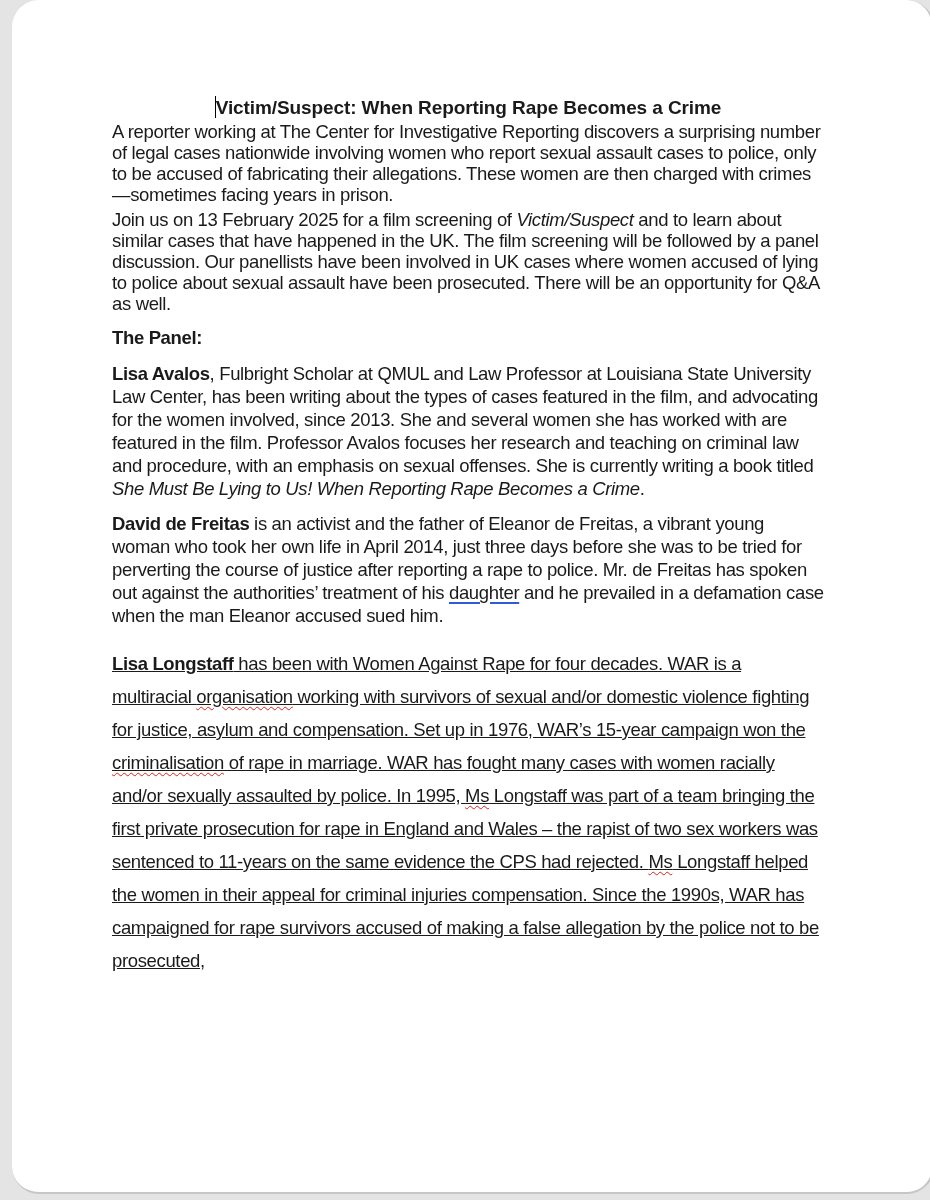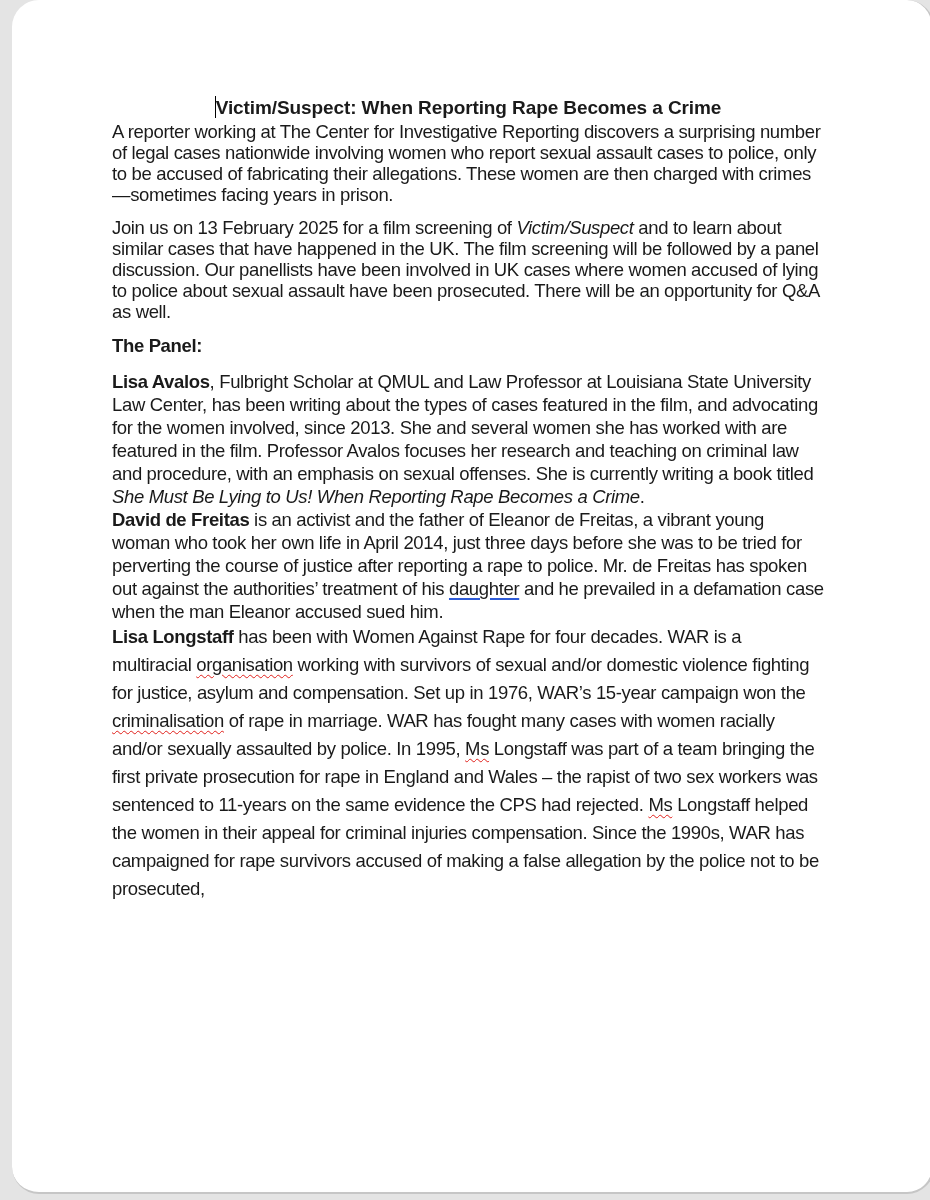--- a/index.html
+++ b/index.html
@@ -60,31 +60,31 @@
     .event-info div {
       margin: 0;
     }
     p {
       font-size: 18.5px;
       line-height: 21px;
       margin: 0;
       letter-spacing: -0.35px;
     }
     .p-intro { }
-    .p-join { margin-top: 12px; }
+    .p-join { margin-top: 4px; }
     .panel-heading {
       margin-top: 13px;
       font-weight: bold;
       font-size: 18.5px;
       line-height: 22px;
     }
     .bio { margin-top: 13px; line-height: 23px; }
     .bio-avalos { margin-top: 13px; }
-    .bio-freitas { line-height: 23px; }
-    .bio-longstaff { margin-top: 0; line-height: 28px; }
+    .bio-freitas { margin-top: 12px; line-height: 23px; }
+    .bio-longstaff { margin-top: 20px; line-height: 33px; text-decoration: underline; }
     b { font-weight: bold; }
     i { font-style: italic; }
     .grammar {
       text-decoration: underline;
       text-decoration-color: #2e5bd8;
       text-decoration-thickness: 2px;
       text-underline-offset: 3px;
     }
     .spell {
       text-decoration: underline wavy #e0201b;

